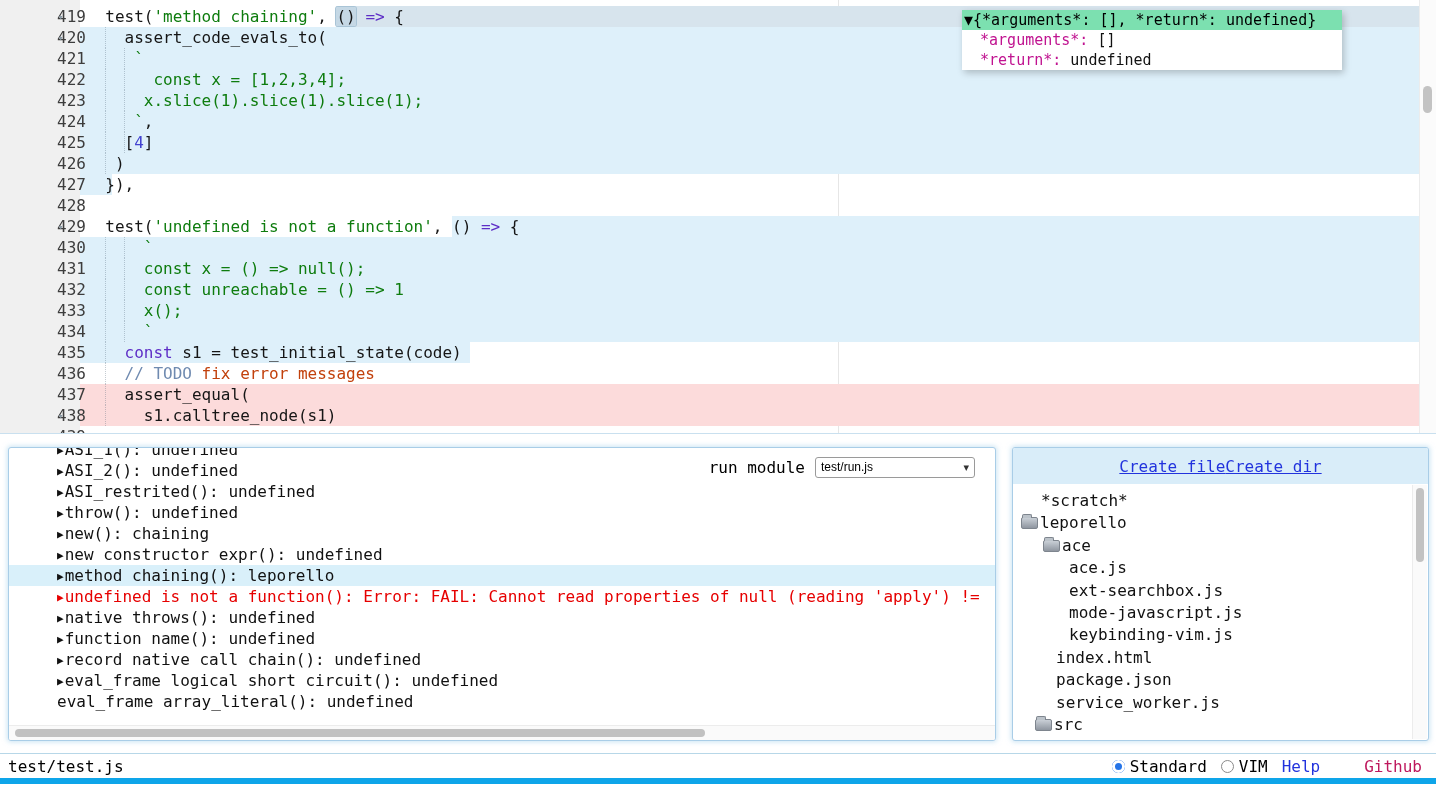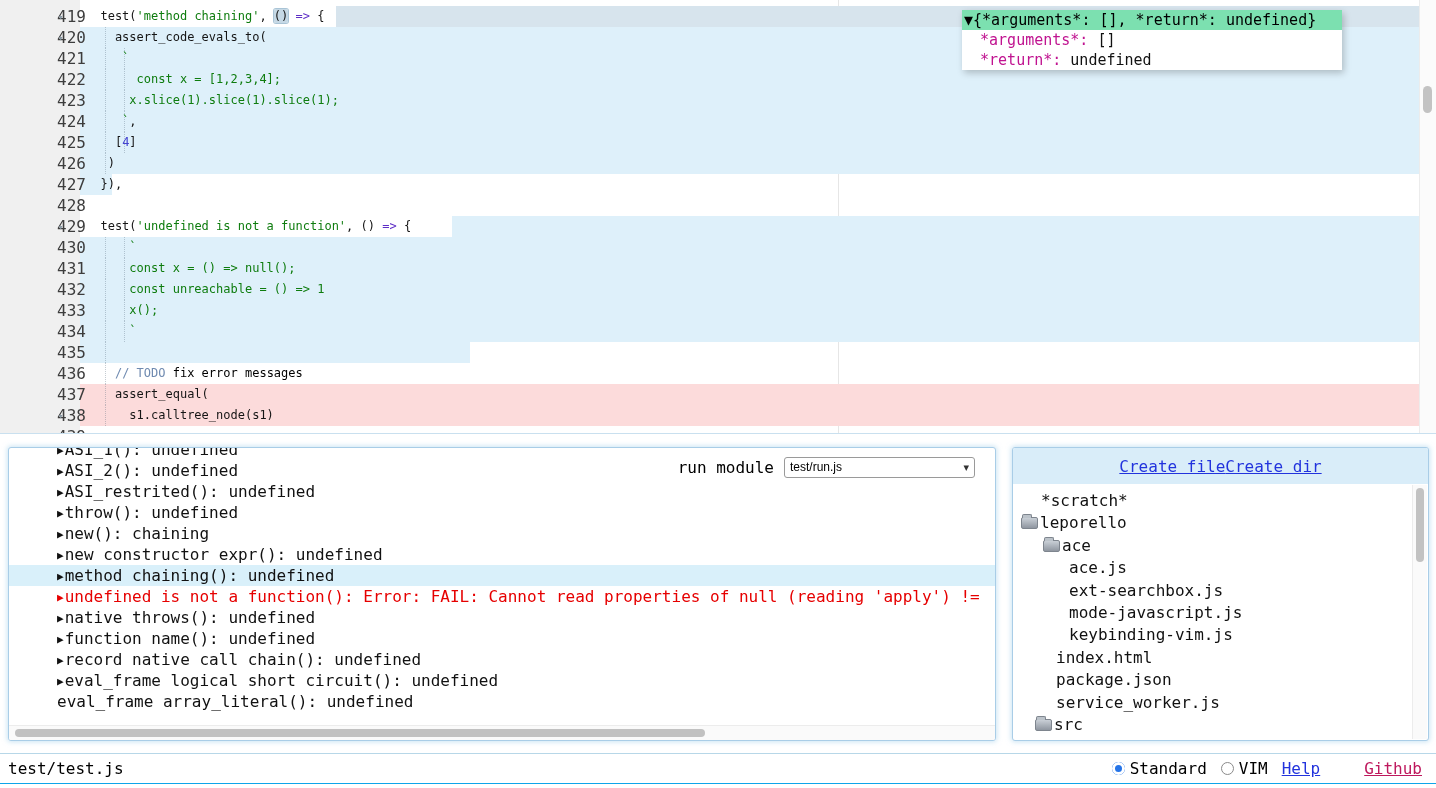--- a/index.html
+++ b/index.html
@@ -1,33 +1,33 @@
 <!DOCTYPE html>
 <html><head>
 <meta charset="utf-8">
 <style>
   html,body{margin:0;padding:0;background:#fff;width:1436px;height:788px;overflow:hidden;
     font-family:"DejaVu Sans Mono",monospace;}
   
   #editor{position:absolute;left:0;top:0;width:1436px;height:433px;background:#fff;overflow:hidden;border-bottom:1px solid #c9e0ef;}
   #print-margin{position:absolute;left:838px;top:0;width:1px;height:433px;background:#e6e6e6;z-index:0;}
   #code-lines{position:absolute;left:0;top:6px;width:1436px;z-index:1;}
-  .code-row{position:relative;height:21px;line-height:21px;white-space:pre;font-size:12px;text-align:right;}
+  .code-row{position:relative;height:21px;line-height:21px;white-space:pre;font-size:16px;text-align:right;}
   .code-row .bg{position:absolute;top:0;height:21px;z-index:0;}
   .bg-block{background:#def0fa;}
   .bg-active{background:#d7e4ed;}
   .bg-pink{background:#fcdbdb;}
   .guide{position:absolute;top:0;height:21px;width:0;border-left:1px dotted rgba(90,110,125,.35);z-index:1;}
   .code-text{position:absolute;left:86px;top:0;z-index:2;}
   .c-p{color:#151515;}
   .c-s{color:#0e7c0e;}
   .c-k{color:#5e2ec6;}
   .c-n{color:#4343d0;}
   .c-cs{color:#6f8ab0;}
-  .c-cg{color:#000000;}
+  .c-cg{color:#c2410c;}
   .c-box{color:#151515;background:#c5d8e5;box-shadow:0 0 0 1px #a9c4d6;border-radius:2px;}
   #gutter{position:absolute;left:0;top:0;width:80px;height:433px;background:#f0f0f0;z-index:3;padding-top:6px;box-sizing:border-box;}
   .g-row{height:21px;line-height:21px;font-size:16px;color:#3d3d3d;position:relative;padding-left:30px;}
   .g-num{display:inline-block;width:56px;text-align:right;}
   .g-fold{position:absolute;left:58px;top:1px;font-size:9px;color:#8a9aa5;}
   #ed-scroll{position:absolute;right:0;top:0;width:16px;height:433px;background:#fbfbfb;border-left:1px solid #ececec;z-index:4;}
   #ed-thumb{position:absolute;left:3px;top:86px;width:9px;height:27px;background:#c3c3c3;border-radius:5px;}
   
   #tooltip{position:absolute;left:962px;top:10px;width:380px;z-index:5;box-shadow:2px 3px 7px rgba(0,0,0,.22);font-size:15px;}
   #tooltip-header{background:#7ce0b0;color:#000;height:20px;line-height:20px;white-space:pre;padding-left:2px;}
@@ -38,41 +38,41 @@
   #console{position:absolute;left:8px;top:447px;width:988px;height:294px;background:#fff;border:1px solid #a9cde7;border-radius:3px;box-shadow:0 0 5px 1px rgba(160,205,235,.55);box-sizing:border-box;overflow:hidden;}
   #con-list{margin-top:-13px;padding-top:4px;overflow:hidden;height:276px;}
   .con-row{height:21px;line-height:21px;white-space:pre;font-size:16px;color:#111;padding-left:48px;position:relative;}
   .con-row .tri{font-size:11px;vertical-align:1px;margin-right:1px;}
   .con-hl{background:#d9f0fa;}
   .con-err,.con-err .tri{color:#e60000;}
   #con-hscroll{position:absolute;left:0;bottom:0;width:986px;height:14px;background:#fafafa;border-top:1px solid #ececec;}
   #con-hthumb{position:absolute;left:6px;top:3px;width:690px;height:8px;background:#c1c1c1;border-radius:4px;}
   #run-module{position:absolute;top:9px;right:20px;display:flex;align-items:center;gap:10px;}
   #run-module-label{font-size:16px;color:#000;}
-  #module-select{width:191px;height:21px;background:#fff;border:1px solid #9a9a9a;border-radius:3px;box-sizing:border-box;font-family:"Liberation Sans",sans-serif;font-size:12px;color:#000;line-height:19px;padding-left:5px;position:relative;}
+  #module-select{width:160px;height:21px;background:#fff;border:1px solid #9a9a9a;border-radius:3px;box-sizing:border-box;font-family:"Liberation Sans",sans-serif;font-size:12px;color:#000;line-height:19px;padding-left:5px;position:relative;}
   #module-select .chev{position:absolute;right:5px;top:0;font-size:11px;color:#333;}
   
   #files{position:absolute;left:1012px;top:447px;width:417px;height:294px;background:#fff;border:1px solid #a9cde7;border-radius:3px;box-shadow:0 0 5px 1px rgba(160,205,235,.55);box-sizing:border-box;overflow:hidden;}
   #files-header{height:36px;background:#d9edf9;display:flex;align-items:center;justify-content:center;}
   .flink{font-size:16px;color:#2233dd;text-decoration:underline;cursor:pointer;}
   #tree{position:relative;padding-top:6px;}
   .tree-row{height:22.4px;line-height:22.4px;white-space:pre;font-size:16px;color:#111;position:relative;}
   .tree-label{position:absolute;top:0;}
   .folder{position:absolute;top:5px;width:17px;height:12px;background:linear-gradient(#c9cfd6,#8f96a0);border:1px solid #7e858e;border-radius:2px;box-sizing:border-box;}
   .folder::before{content:"";position:absolute;top:-4px;left:0px;width:8px;height:3px;background:#bcc3ca;border:1px solid #7e858e;border-bottom:none;border-radius:2px 2px 0 0;}
   #files-scroll{position:absolute;right:1px;top:37px;width:14px;height:254px;background:#fafafa;border-left:1px solid #ececec;}
   #files-thumb{position:absolute;left:3px;top:3px;width:8px;height:74px;background:#c2c2c2;border-radius:4px;}
   
-  #statusbar{position:absolute;left:0;top:753px;width:1436px;height:31px;background:#fff;border-top:1px solid #b7d7e8;border-bottom:1px solid #0ea5e9;display:flex;align-items:center;justify-content:space-between;box-sizing:border-box;}
+  #statusbar{position:absolute;left:0;top:753px;width:1436px;height:31px;background:#fff;border-top:1px solid #b7d7e8;border-bottom:6px solid #0ea5e9;display:flex;align-items:center;justify-content:space-between;box-sizing:border-box;}
   #file-path{font-size:16px;color:#000;margin-left:8px;}
   #sb-right{display:flex;gap:14px;margin-right:14px;}
   .radio-opt{display:flex;align-items:center;gap:5px;font-size:16px;color:#000;cursor:pointer;}
   .radio{width:13px;height:13px;border-radius:50%;box-sizing:border-box;border:1px solid #8a8a8a;background:#fff;}
   .radio.sel{border:none;background:#2574e8;box-shadow:inset 0 0 0 3px #fff, inset 0 0 0 1px #2574e8;}
-  .sb-link{font-size:16px;text-decoration:underline;cursor:pointer;}
+  .sb-link{font-size:16px;cursor:pointer;}
   .sb-link.blue{color:#2233dd;}
   .sb-link.purple{color:#be185d;margin-left:30px;}
 </style>
 </head>
 <body>
 
 <div id="editor">
   <div id="print-margin"></div>
   <div id="code-lines">
       <div class="code-row"><div class="bg bg-active" style="left: 336px; width: 1085px;"></div><span class="code-text"><span class="c-p">  test(</span><span class="c-s">'method chaining'</span><span class="c-p">, </span><span class="c-box">()</span><span class="c-p"> </span><span class="c-k">=&gt;</span><span class="c-p"> {</span></span></div>
@@ -84,21 +84,21 @@
       <div class="code-row"><div class="bg bg-block" style="left: 80px; width: 1341px;"></div><div class="guide" style="left: 105px;"></div><div class="guide" style="left: 124px;"></div><span class="code-text"><span class="c-p">    [</span><span class="c-n">4</span><span class="c-p">]</span></span></div>
       <div class="code-row"><div class="bg bg-block" style="left: 80px; width: 1341px;"></div><div class="guide" style="left: 105px;"></div><span class="code-text"><span class="c-p">   )</span></span></div>
       <div class="code-row"><div class="bg bg-block" style="left: 80px; width: 32px;"></div><span class="code-text"><span class="c-p">  }),</span></span></div>
       <div class="code-row"><span class="code-text"></span></div>
       <div class="code-row"><div class="bg bg-block" style="left: 452px; width: 969px;"></div><span class="code-text"><span class="c-p">  test(</span><span class="c-s">'undefined is not a function'</span><span class="c-p">, () </span><span class="c-k">=&gt;</span><span class="c-p"> {</span></span></div>
       <div class="code-row"><div class="bg bg-block" style="left: 80px; width: 1341px;"></div><div class="guide" style="left: 105px;"></div><div class="guide" style="left: 124px;"></div><span class="code-text"><span class="c-s">      `</span></span></div>
       <div class="code-row"><div class="bg bg-block" style="left: 80px; width: 1341px;"></div><div class="guide" style="left: 105px;"></div><div class="guide" style="left: 124px;"></div><span class="code-text"><span class="c-s">      const x = () =&gt; null();</span></span></div>
       <div class="code-row"><div class="bg bg-block" style="left: 80px; width: 1341px;"></div><div class="guide" style="left: 105px;"></div><div class="guide" style="left: 124px;"></div><span class="code-text"><span class="c-s">      const unreachable = () =&gt; 1</span></span></div>
       <div class="code-row"><div class="bg bg-block" style="left: 80px; width: 1341px;"></div><div class="guide" style="left: 105px;"></div><div class="guide" style="left: 124px;"></div><span class="code-text"><span class="c-s">      x();</span></span></div>
       <div class="code-row"><div class="bg bg-block" style="left: 80px; width: 1341px;"></div><div class="guide" style="left: 105px;"></div><div class="guide" style="left: 124px;"></div><span class="code-text"><span class="c-s">      `</span></span></div>
-      <div class="code-row"><div class="bg bg-block" style="left: 80px; width: 390px;"></div><div class="guide" style="left: 105px;"></div></div>
+      <div class="code-row"><div class="bg bg-block" style="left: 80px; width: 390px;"></div><div class="guide" style="left: 105px;"></div><span class="code-text"><span class="c-p">    </span><span class="c-k">const</span><span class="c-p"> s1 = test_initial_state(code)</span></span></div>
       <div class="code-row"><div class="guide" style="left: 105px;"></div><span class="code-text"><span class="c-p">    </span><span class="c-cs">// TODO</span><span class="c-cg"> fix error messages</span></span></div>
       <div class="code-row"><div class="bg bg-pink" style="left: 80px; width: 1341px;"></div><div class="guide" style="left: 105px;"></div><span class="code-text"><span class="c-p">    assert_equal(</span></span></div>
       <div class="code-row"><div class="bg bg-pink" style="left: 80px; width: 1341px;"></div><div class="guide" style="left: 105px;"></div><span class="code-text"><span class="c-p">      s1.calltree_node(s1)</span></span></div>
     </div>
   <div id="gutter">
       <div class="g-row"><span class="g-num">419</span><span class="g-fold">▾</span></div>
       <div class="g-row"><span class="g-num">420</span><span class="g-fold">▾</span></div>
       <div class="g-row"><span class="g-num">421</span></div>
       <div class="g-row"><span class="g-num">422</span></div>
       <div class="g-row"><span class="g-num">423</span></div>
@@ -132,21 +132,21 @@
 </div>
 
 <div id="console">
   <div id="con-list">
       <div class="con-row"><span class="tri">▶</span><span>ASI_1(): undefined</span></div>
       <div class="con-row"><span class="tri">▶</span><span>ASI_2(): undefined</span></div>
       <div class="con-row"><span class="tri">▶</span><span>ASI_restrited(): undefined</span></div>
       <div class="con-row"><span class="tri">▶</span><span>throw(): undefined</span></div>
       <div class="con-row"><span class="tri">▶</span><span>new(): chaining</span></div>
       <div class="con-row"><span class="tri">▶</span><span>new constructor expr(): undefined</span></div>
-      <div class="con-row con-hl"><span class="tri">▶</span><span>method chaining(): undefined</span></div>
+      <div class="con-row con-hl"><span class="tri">▶</span><span>method chaining(): leporello</span></div>
       <div class="con-row con-err"><span class="tri">▶</span><span>undefined is not a function(): Error: FAIL: Cannot read properties of null (reading 'apply') !=</span></div>
       <div class="con-row"><span class="tri">▶</span><span>native throws(): undefined</span></div>
       <div class="con-row"><span class="tri">▶</span><span>function name(): undefined</span></div>
       <div class="con-row"><span class="tri">▶</span><span>record native call chain(): undefined</span></div>
       <div class="con-row"><span class="tri">▶</span><span>eval_frame logical short circuit(): undefined</span></div>
       <div class="con-row"><span>eval_frame array_literal(): undefined</span></div>
     </div>
   <div id="run-module">
     <span id="run-module-label">run module</span>
     <div id="module-select">

